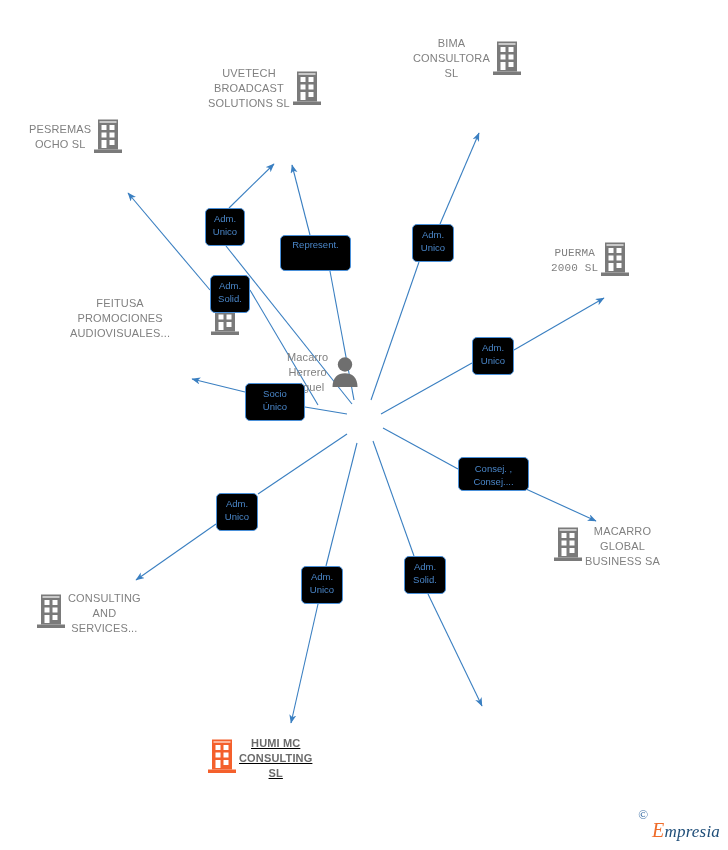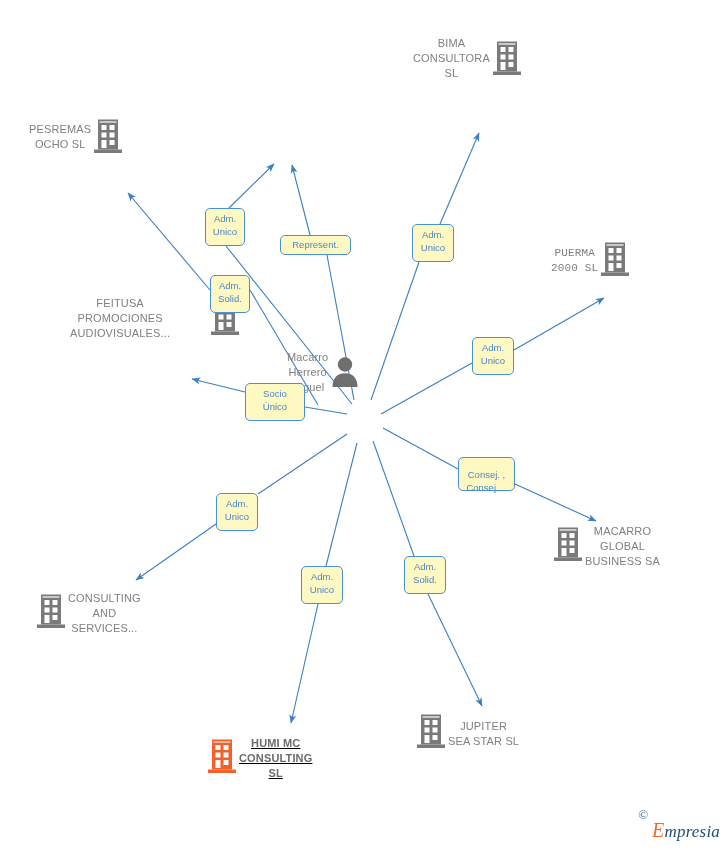--- a/index.html
+++ b/index.html
@@ -53,21 +53,21 @@
   }
   .node.label-below .node-icon { order: 1; }
   .node.label-below .node-label { order: 2; margin-top: 2px; }
   .node.label-above .node-label { order: 1; margin-bottom: 2px; }
   .node.label-above .node-icon  { order: 2; }
 
   
   .chip {
     position: absolute;
     box-sizing: border-box;
-    background: #fef9c3;
+    background: #000000;
     border: 1px solid #4a90d9;
     border-radius: 5px;
     color: #4a86c8;
     font-size: 9.5px;
     line-height: 13px;
     text-align: center;
     padding: 3px 5px 4px 5px;
     white-space: pre-line;
     box-shadow: 0 0 0 0 rgba(0,0,0,0);
     z-index: 5;
@@ -158,20 +158,38 @@
         <rect x="18.5" y="7" width="5" height="5" fill="#ffffff"></rect>
         <rect x="10.5" y="14.5" width="5" height="5" fill="#ffffff"></rect>
         <rect x="18.5" y="14.5" width="5" height="5" fill="#ffffff"></rect>
         <rect x="10.5" y="22" width="5" height="8" fill="#ffffff"></rect>
         <rect x="18.5" y="22" width="5" height="5" fill="#ffffff"></rect>
         <rect x="3" y="31.5" width="28" height="3.5" fill="#7a7a7a"></rect>
       </svg>
     </span>
   </div>
 
+  <div class="node label-above" style="left:283px; top:66px;">
+    <div class="node-label">UVETECH
+BROADCAST
+SOLUTIONS SL</div>
+    <span class="node-icon">
+      <svg width="34" height="36" viewBox="0 0 34 36" xmlns="http://www.w3.org/2000/svg">
+        <rect x="7" y="1.5" width="20" height="30" fill="#7a7a7a"></rect>
+        <rect x="8.5" y="3" width="17" height="2" fill="#c9c9c9"></rect>
+        <rect x="10.5" y="7" width="5" height="5" fill="#ffffff"></rect>
+        <rect x="18.5" y="7" width="5" height="5" fill="#ffffff"></rect>
+        <rect x="10.5" y="14.5" width="5" height="5" fill="#ffffff"></rect>
+        <rect x="18.5" y="14.5" width="5" height="5" fill="#ffffff"></rect>
+        <rect x="10.5" y="22" width="5" height="8" fill="#ffffff"></rect>
+        <rect x="18.5" y="22" width="5" height="5" fill="#ffffff"></rect>
+        <rect x="3" y="31.5" width="28" height="3.5" fill="#7a7a7a"></rect>
+      </svg>
+    </span>
+  </div>
 
   <div class="node label-above" style="left:488px; top:36px;">
     <div class="node-label">BIMA
 CONSULTORA
 SL</div>
     <span class="node-icon">
       <svg width="34" height="36" viewBox="0 0 34 36" xmlns="http://www.w3.org/2000/svg">
         <rect x="7" y="1.5" width="20" height="30" fill="#7a7a7a"></rect>
         <rect x="8.5" y="3" width="17" height="2" fill="#c9c9c9"></rect>
         <rect x="10.5" y="7" width="5" height="5" fill="#ffffff"></rect>
@@ -253,37 +271,20 @@
         <rect x="10.5" y="22" width="5" height="8" fill="#ffffff"></rect>
         <rect x="18.5" y="22" width="5" height="5" fill="#ffffff"></rect>
         <rect x="3" y="31.5" width="28" height="3.5" fill="#7a7a7a"></rect>
       </svg>
     </span>
     <div class="node-label">CONSULTING
 AND
 SERVICES...</div>
   </div>
 
-  <div class="node label-below" style="left:489px; top:713px;">
-    <span class="node-icon">
-      <svg width="34" height="36" viewBox="0 0 34 36" xmlns="http://www.w3.org/2000/svg">
-        <rect x="7" y="1.5" width="20" height="30" fill="#7a7a7a"></rect>
-        <rect x="8.5" y="3" width="17" height="2" fill="#c9c9c9"></rect>
-        <rect x="10.5" y="7" width="5" height="5" fill="#ffffff"></rect>
-        <rect x="18.5" y="7" width="5" height="5" fill="#ffffff"></rect>
-        <rect x="10.5" y="14.5" width="5" height="5" fill="#ffffff"></rect>
-        <rect x="18.5" y="14.5" width="5" height="5" fill="#ffffff"></rect>
-        <rect x="10.5" y="22" width="5" height="8" fill="#ffffff"></rect>
-        <rect x="18.5" y="22" width="5" height="5" fill="#ffffff"></rect>
-        <rect x="3" y="31.5" width="28" height="3.5" fill="#7a7a7a"></rect>
-      </svg>
-    </span>
-    <div class="node-label">JUPITER
-SEA STAR SL</div>
-  </div>
 
   <div class="node label-below" style="left:280px; top:734px;text-decoration:underline;">
     <span class="node-icon">
       <svg width="34" height="36" viewBox="0 0 34 36" xmlns="http://www.w3.org/2000/svg">
         <rect x="7" y="1.5" width="20" height="30" fill="#f4602c"></rect>
         <rect x="8.5" y="3" width="17" height="2" fill="#fbb49a"></rect>
         <rect x="10.5" y="7" width="5" height="5" fill="#ffffff"></rect>
         <rect x="18.5" y="7" width="5" height="5" fill="#ffffff"></rect>
         <rect x="10.5" y="14.5" width="5" height="5" fill="#ffffff"></rect>
         <rect x="18.5" y="14.5" width="5" height="5" fill="#ffffff"></rect>
@@ -305,35 +306,35 @@
       <svg width="34" height="34" viewBox="0 0 34 34" xmlns="http://www.w3.org/2000/svg">
         <circle cx="17" cy="9.5" r="7.2" fill="#6f6f6f"></circle>
         <path d="M4.5,32 C4.5,22.5 9.8,18.2 17,18.2 C24.2,18.2 29.5,22.5 29.5,32 Z" fill="#6f6f6f"></path>
       </svg>
     </span>
   </div>
 
   <div class="chip" style="left:205px; top:208px; width:40px; height:38px;">Adm.
 Unico</div>
 
-  <div class="chip" style="left:280px; top:235px; width:71px; height:20px; padding-top:2px;">Represent.</div>
+  <div class="chip" style="left:280px; top:235px; width:71px; height:36px; padding-top:2px;">Represent.</div>
 
   <div class="chip" style="left:210px; top:275px; width:40px; height:38px;">Adm.
 Solid.</div>
 
   <div class="chip" style="left:412px; top:224px; width:42px; height:38px;">Adm.
 Unico</div>
 
   <div class="chip" style="left:472px; top:337px; width:42px; height:38px;">Adm.
 Unico</div>
 
   <div class="chip" style="left:245px; top:383px; width:60px; height:38px;">Socio
 Único</div>
 
-  <div class="chip" style="left:458px; top:457px; width:57px; height:34px; padding-top:10px;">Consej. ,
+  <div class="chip" style="left:458px; top:457px; width:71px; height:34px; padding-top:4px;">Consej. ,
 Consej....</div>
 
   <div class="chip" style="left:216px; top:493px; width:42px; height:38px;">Adm.
 Unico</div>
 
   <div class="chip" style="left:301px; top:566px; width:42px; height:38px;">Adm.
 Unico</div>
 
   <div class="chip" style="left:404px; top:556px; width:42px; height:38px;">Adm.
 Solid.</div>

